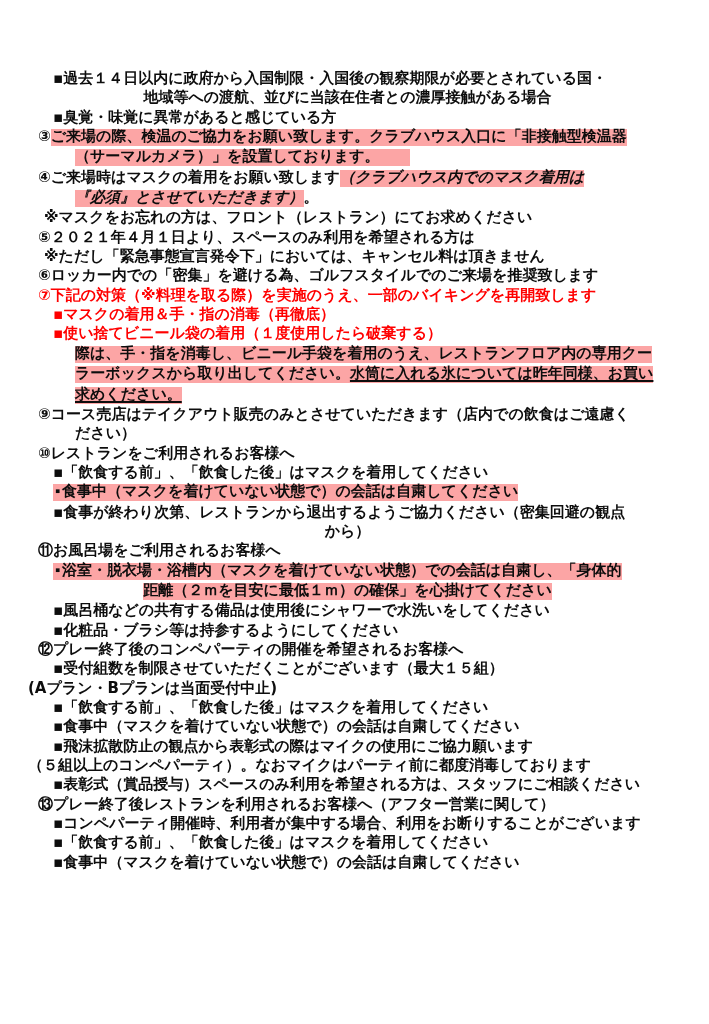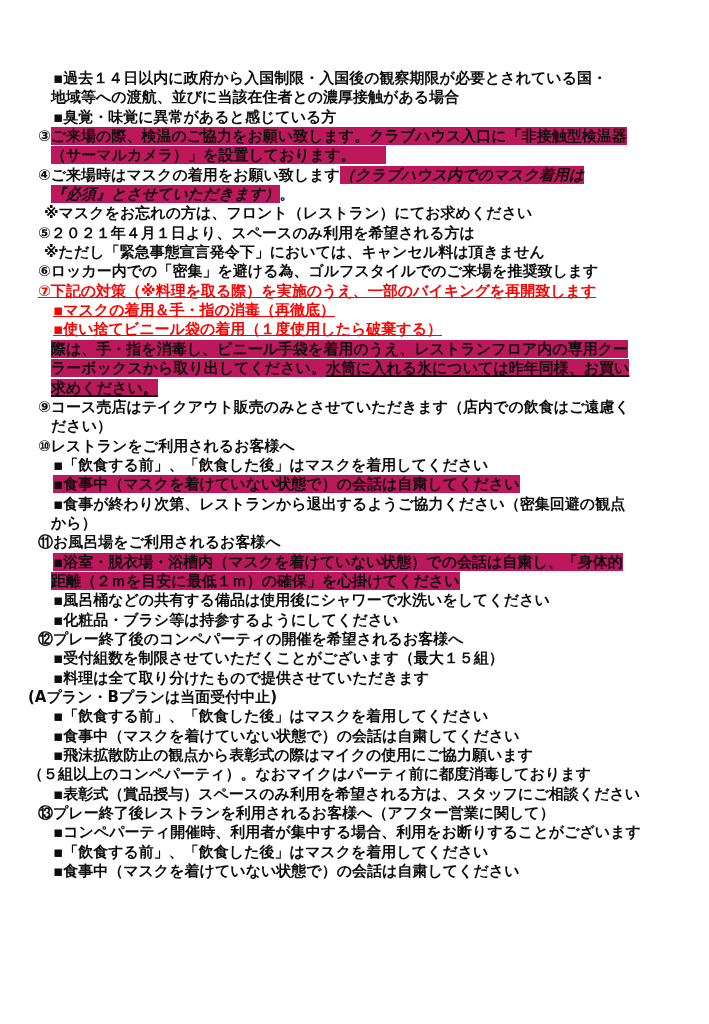--- a/index.html
+++ b/index.html
@@ -14,28 +14,28 @@
     font-weight: bold;
     font-size: 15px;
     line-height: 19.35px;
     color: #0d0d0d;
     overflow: hidden;
   }
   .line { white-space: pre; }
   .line span { white-space: pre; }
   
   .num        { padding-left: 38px; }
-  .numcont    { padding-left: 51px; }
+  .numcont    { padding-left: 75px; }
   .bullet     { padding-left: 53px; }
-  .bulletcont { padding-left: 51px; }
+  .bulletcont { padding-left: 29px; text-align: center; }
   .parencont  { padding-left: 28px; }
   .note       { padding-left: 44px; }
   
-  .hl  { background: #be185d; }
-  .red { color: #ff0000; text-decoration: underline; }
+  .hl  { background: #fca5a5; font-family: Liberation Mono, monospace; }
+  .red { color: #ff0000; }
   .it  { font-style: italic; text-align: center; }
   .ul  { text-decoration: underline; text-decoration-thickness: 1.5px; text-underline-offset: 2px; }
 </style>
 </head>
 <body>
 
 <div class="page" style="background: rgb(255, 255, 255); color: rgb(13, 13, 13);">
     <div class="line bullet"><span>▪過去１４日以内に政府から入国制限・入国後の観察期限が必要とされている国・</span></div>
     <div class="line bulletcont"><span>地域等への渡航、並びに当該在住者との濃厚接触がある場合</span></div>
     <div class="line bullet"><span>▪臭覚・味覚に異常があると感じている方</span></div>
@@ -60,21 +60,20 @@
     <div class="line bullet"><span class="hl">▪食事中（マスクを着けていない状態で）の会話は自粛してください</span></div>
     <div class="line bullet"><span>▪食事が終わり次第、レストランから退出するようご協力ください（密集回避の観点</span></div>
     <div class="line bulletcont"><span>から）</span></div>
     <div class="line num"><span>⑪お風呂場をご利用されるお客様へ</span></div>
     <div class="line bullet"><span class="hl">▪浴室・脱衣場・浴槽内（マスクを着けていない状態）での会話は自粛し、「身体的</span></div>
     <div class="line bulletcont"><span class="hl">距離（２ｍを目安に最低１ｍ）の確保」を心掛けてください</span></div>
     <div class="line bullet"><span>▪風呂桶などの共有する備品は使用後にシャワーで水洗いをしてください</span></div>
     <div class="line bullet"><span>▪化粧品・ブラシ等は持参するようにしてください</span></div>
     <div class="line num"><span>⑫プレー終了後のコンペパーティの開催を希望されるお客様へ</span></div>
     <div class="line bullet"><span>▪受付組数を制限させていただくことがございます（最大１５組）</span></div>
-    <div class="line bullet"><span>▪料理は全て取り分けたもので提供させていただきます</span></div>
     <div class="line parencont"><span>(Aプラン・Bプランは当面受付中止)</span></div>
     <div class="line bullet"><span>▪「飲食する前」、「飲食した後」はマスクを着用してください</span></div>
     <div class="line bullet"><span>▪食事中（マスクを着けていない状態で）の会話は自粛してください</span></div>
     <div class="line bullet"><span>▪飛沫拡散防止の観点から表彰式の際はマイクの使用にご協力願います</span></div>
     <div class="line parencont"><span>（５組以上のコンペパーティ）。なおマイクはパーティ前に都度消毒しております</span></div>
     <div class="line bullet"><span>▪表彰式（賞品授与）スペースのみ利用を希望される方は、スタッフにご相談ください</span></div>
     <div class="line num"><span>⑬プレー終了後レストランを利用されるお客様へ（アフター営業に関して）</span></div>
     <div class="line bullet"><span>▪コンペパーティ開催時、利用者が集中する場合、利用をお断りすることがございます</span></div>
     <div class="line bullet"><span>▪「飲食する前」、「飲食した後」はマスクを着用してください</span></div>
     <div class="line bullet"><span>▪食事中（マスクを着けていない状態で）の会話は自粛してください</span></div>

